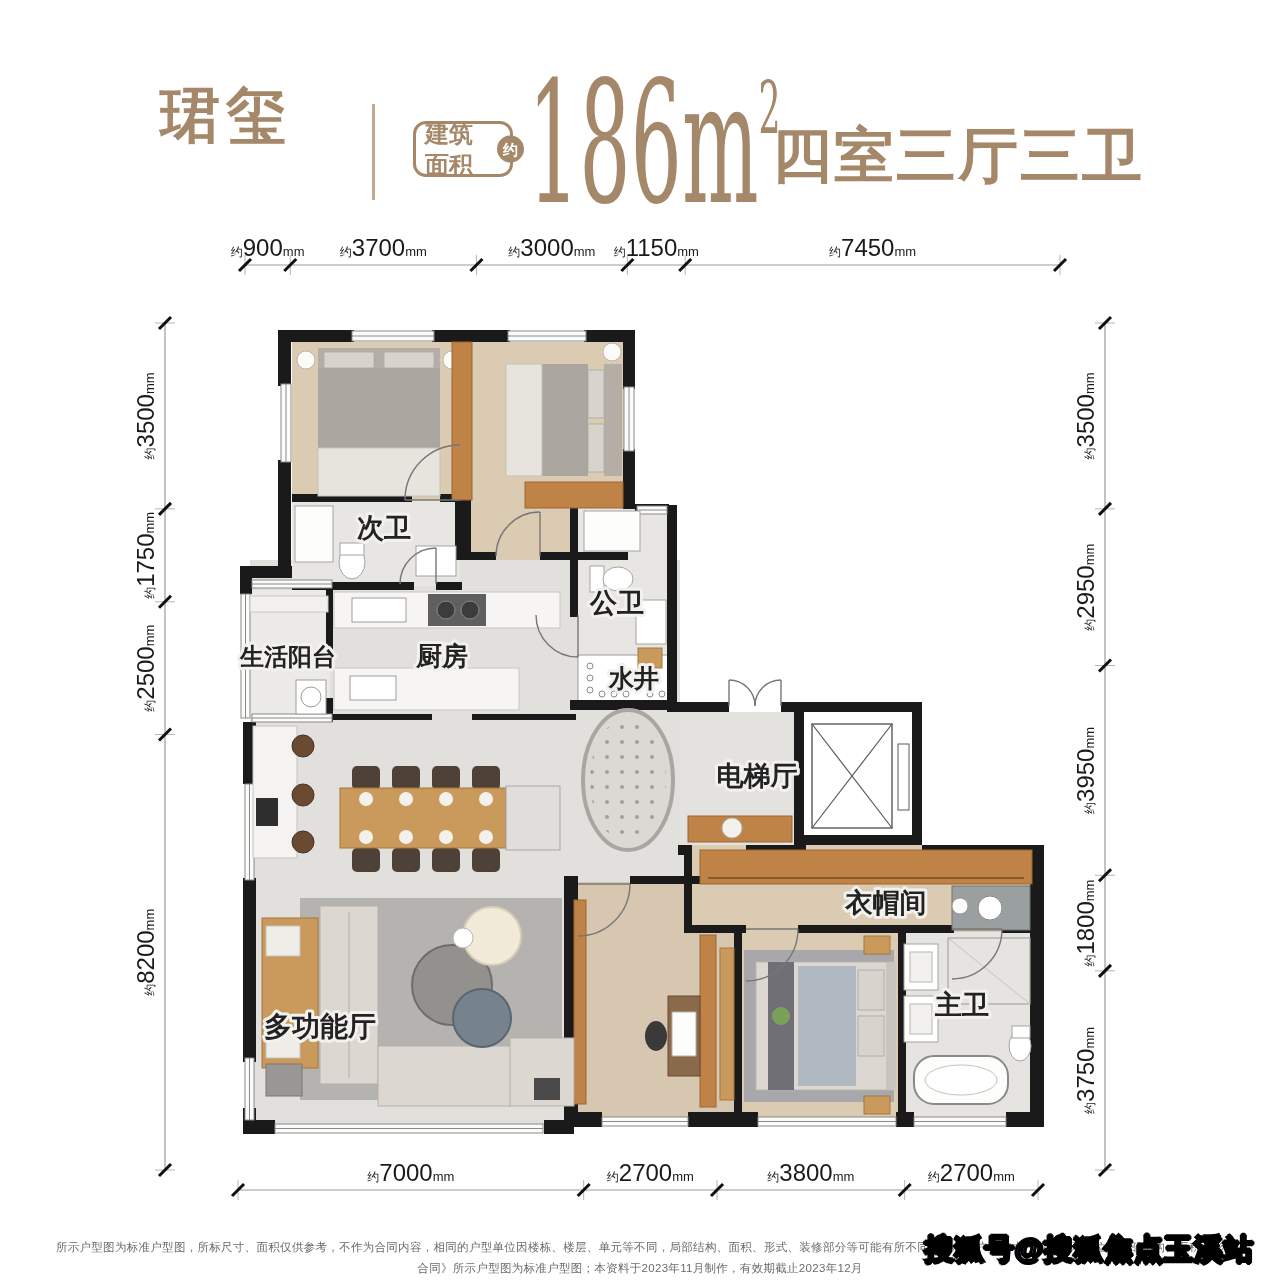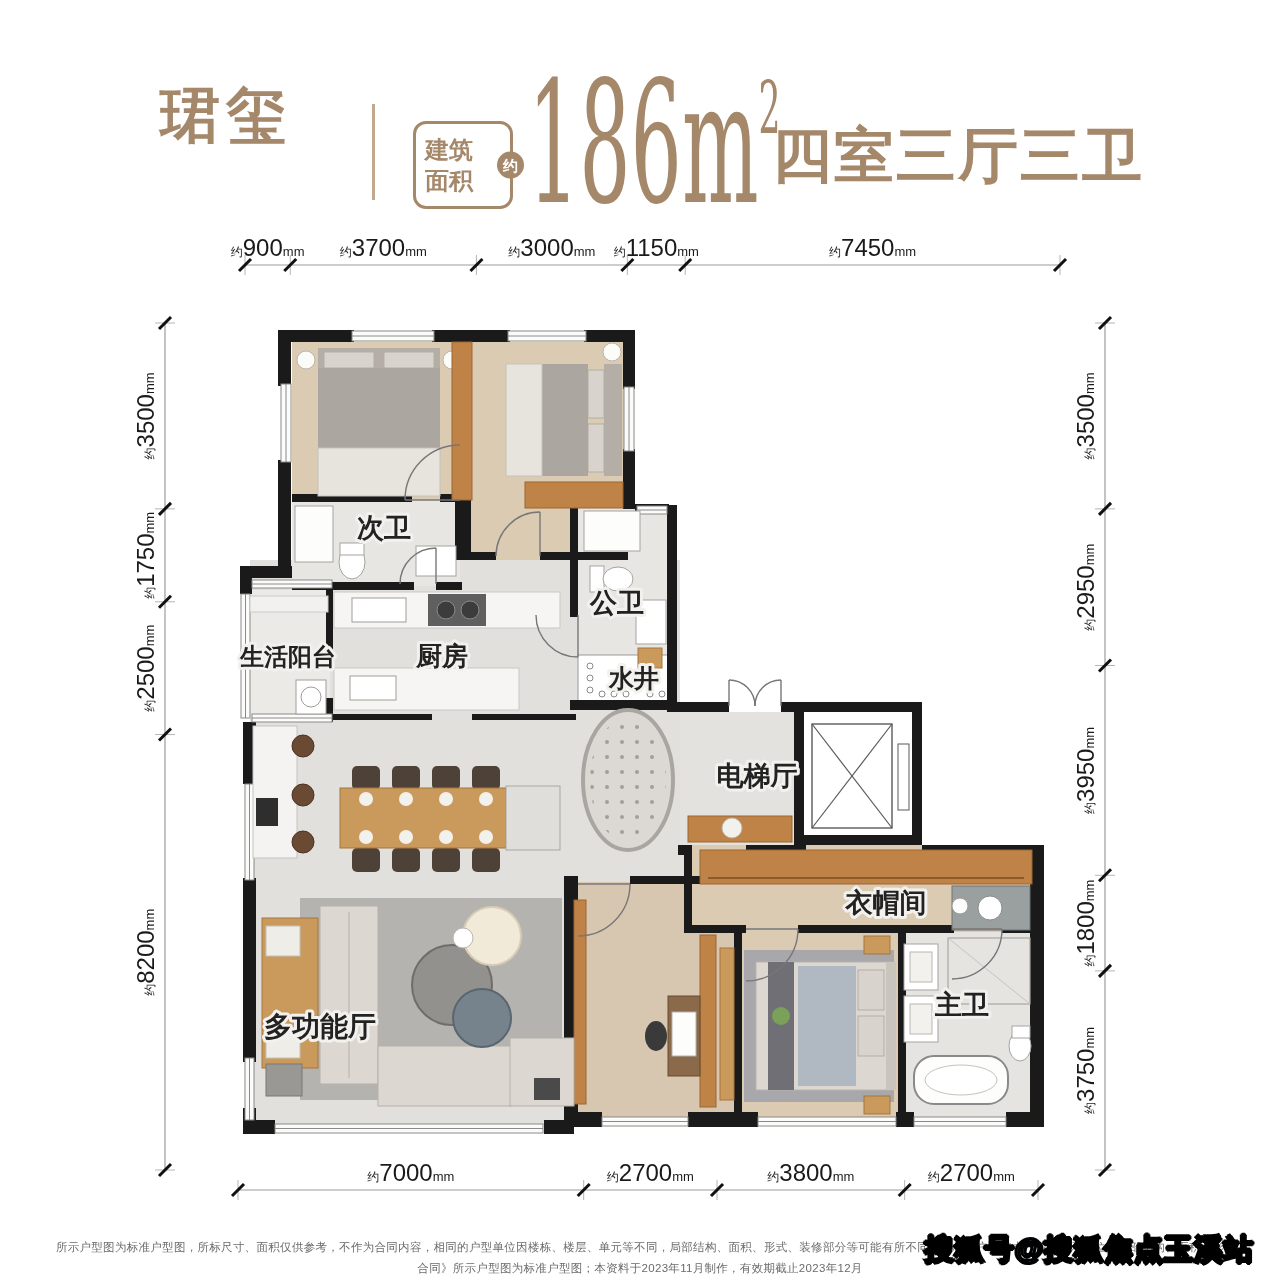--- a/index.html
+++ b/index.html
@@ -2,21 +2,21 @@
 <html><head>
 <meta charset="utf-8">
 <style>
   html,body{margin:0;padding:0;background:#ffffff;}
   body{width:1280px;height:1280px;position:relative;overflow:hidden;
        font-family:"Liberation Sans",sans-serif;}
   .abs{position:absolute;}
   
   #hdr-title{left:160px;top:86px;font-size:60px;font-weight:bold;color:#a5876a;letter-spacing:6px;line-height:1;}
   #hdr-divider{left:372px;top:104px;width:3px;height:96px;background:#c0a98e;}
-  #hdr-badge{left:413px;top:121px;width:100px;height:88px;border:3px solid #a5876a;border-radius:13px;
+  #hdr-badge{left:413px;top:121px;width:100px;height:56px;border:3px solid #a5876a;border-radius:13px;
              color:#a5876a;font-weight:bold;font-size:24px;line-height:1.3;display:flex;flex-direction:column;
              justify-content:center;padding-left:9px;box-sizing:border-box;}
   #hdr-badge .approx{position:absolute;right:-14px;top:50%;transform:translateY(-50%);
              width:27px;height:27px;border-radius:50%;background:#a5876a;color:#fff;font-size:15px;
              display:flex;align-items:center;justify-content:center;padding:0;}
   #hdr-area{left:528px;top:60px;color:#a5876a;font-family:"DejaVu Serif",serif;line-height:1;
             transform:scaleX(.48);transform-origin:left top;white-space:nowrap;}
   #hdr-area .num{font-size:168px;}
   #hdr-area sup{font-size:72px;vertical-align:0.95em;}
   #hdr-rooms{left:772px;top:126px;font-size:60px;font-weight:bold;color:#a5876a;letter-spacing:2px;line-height:1;}

